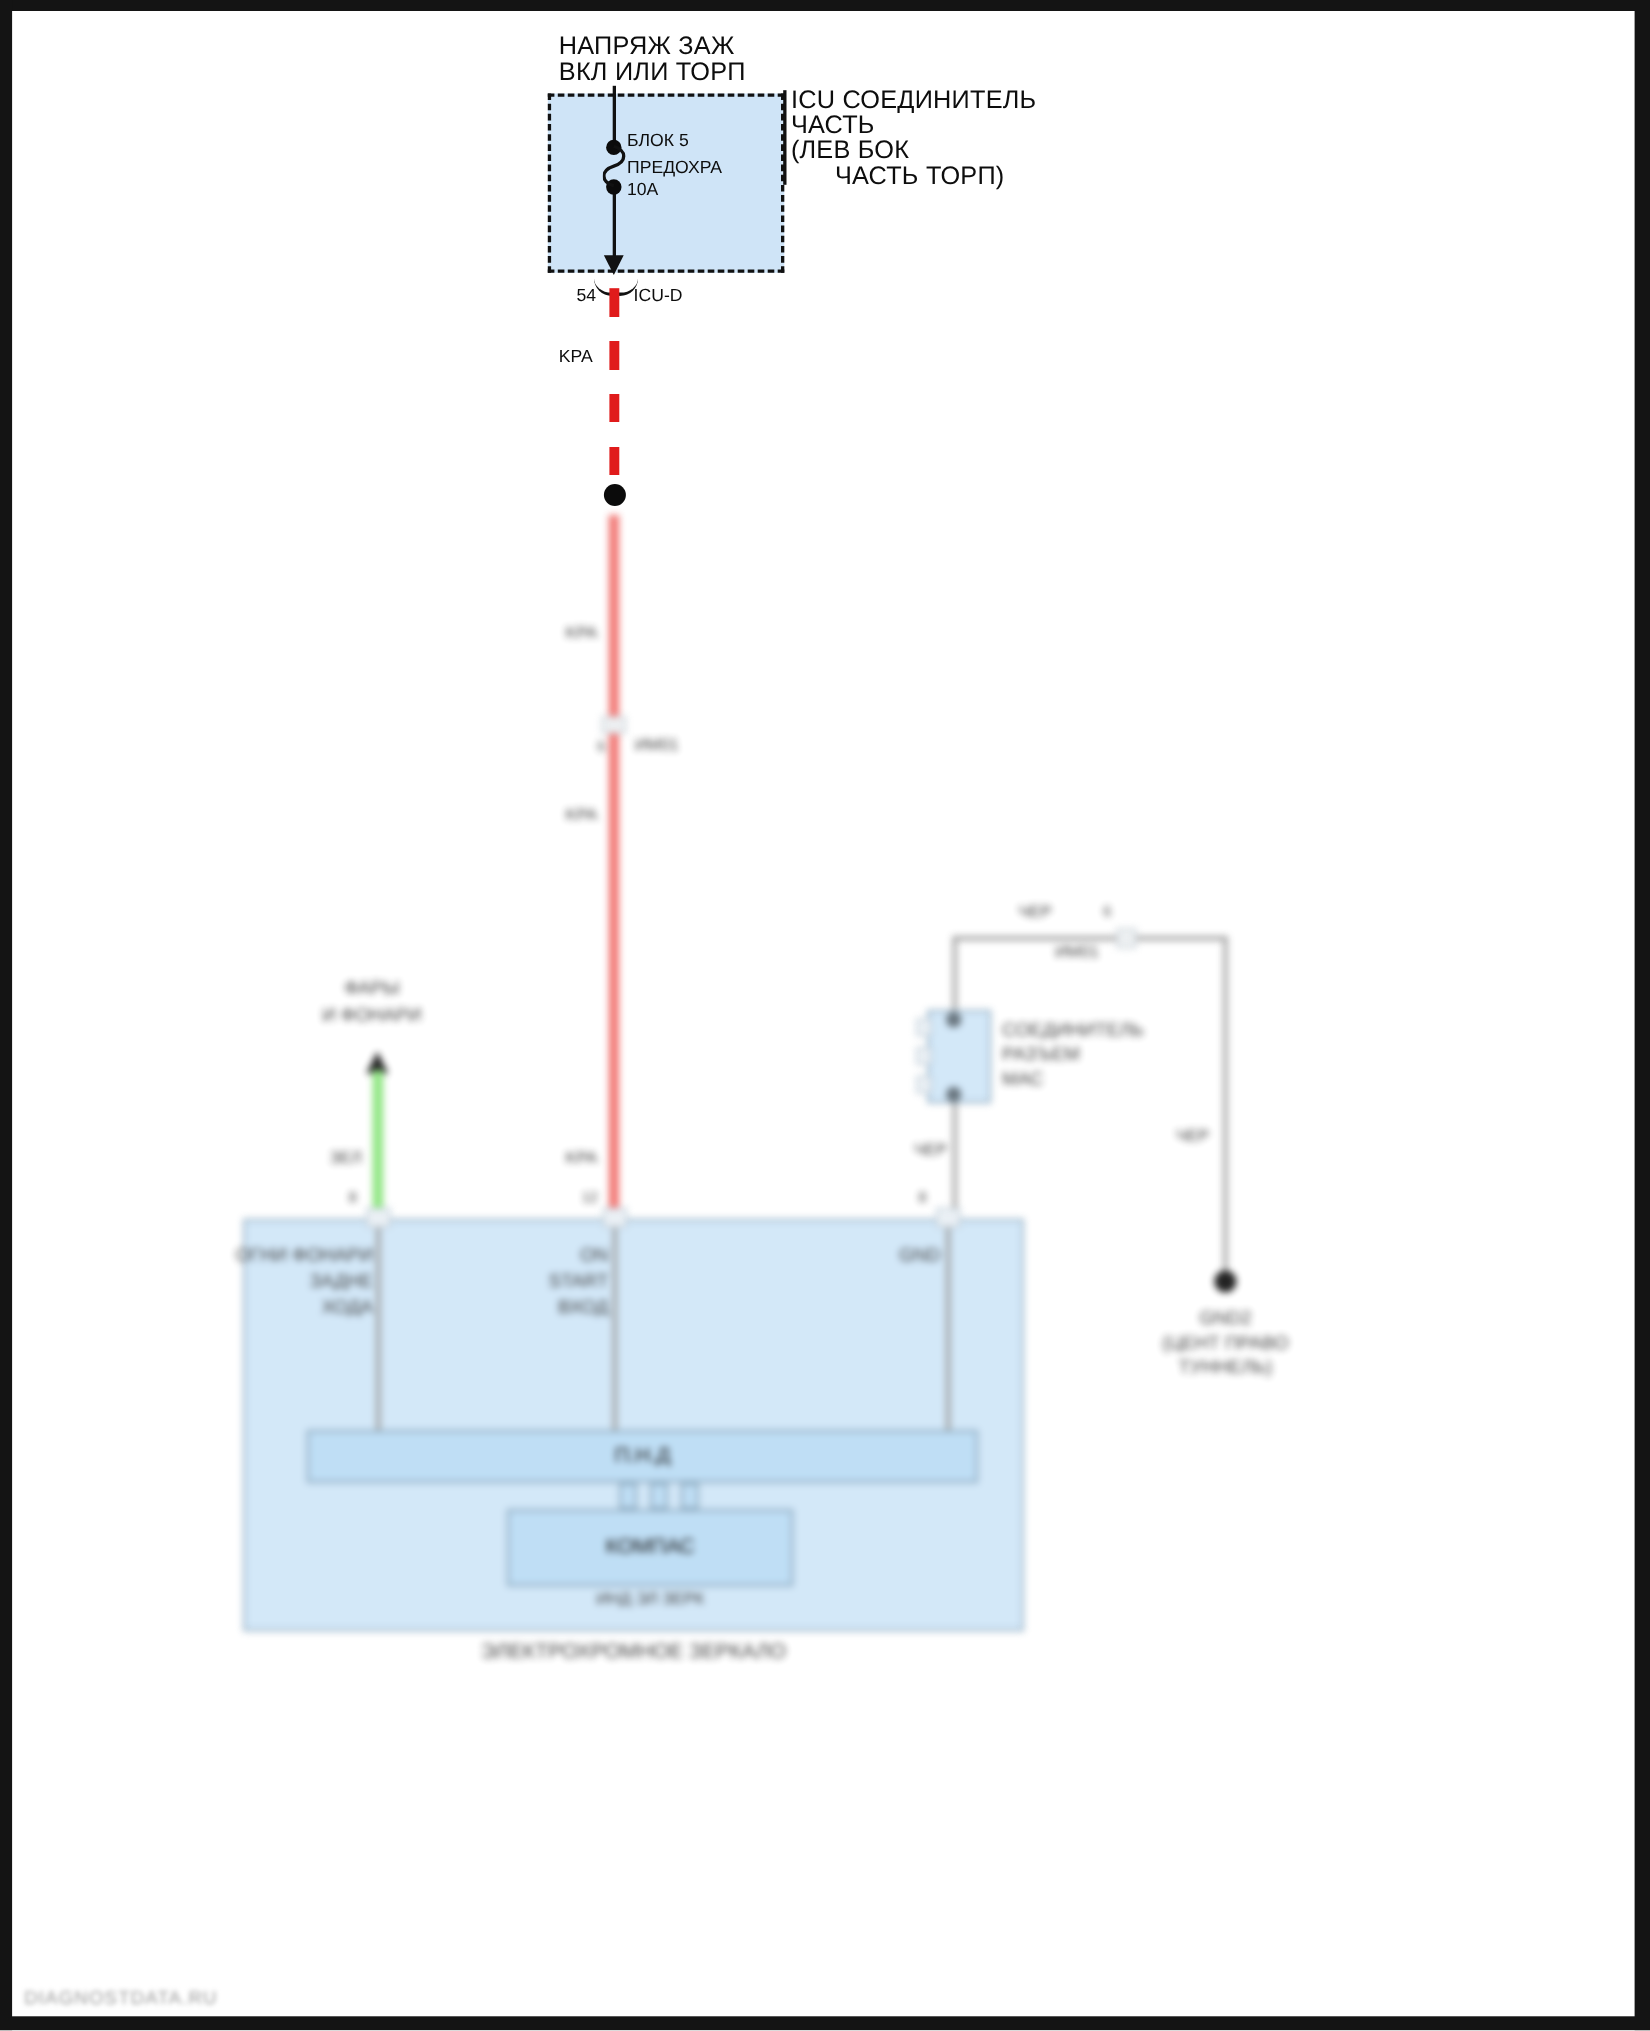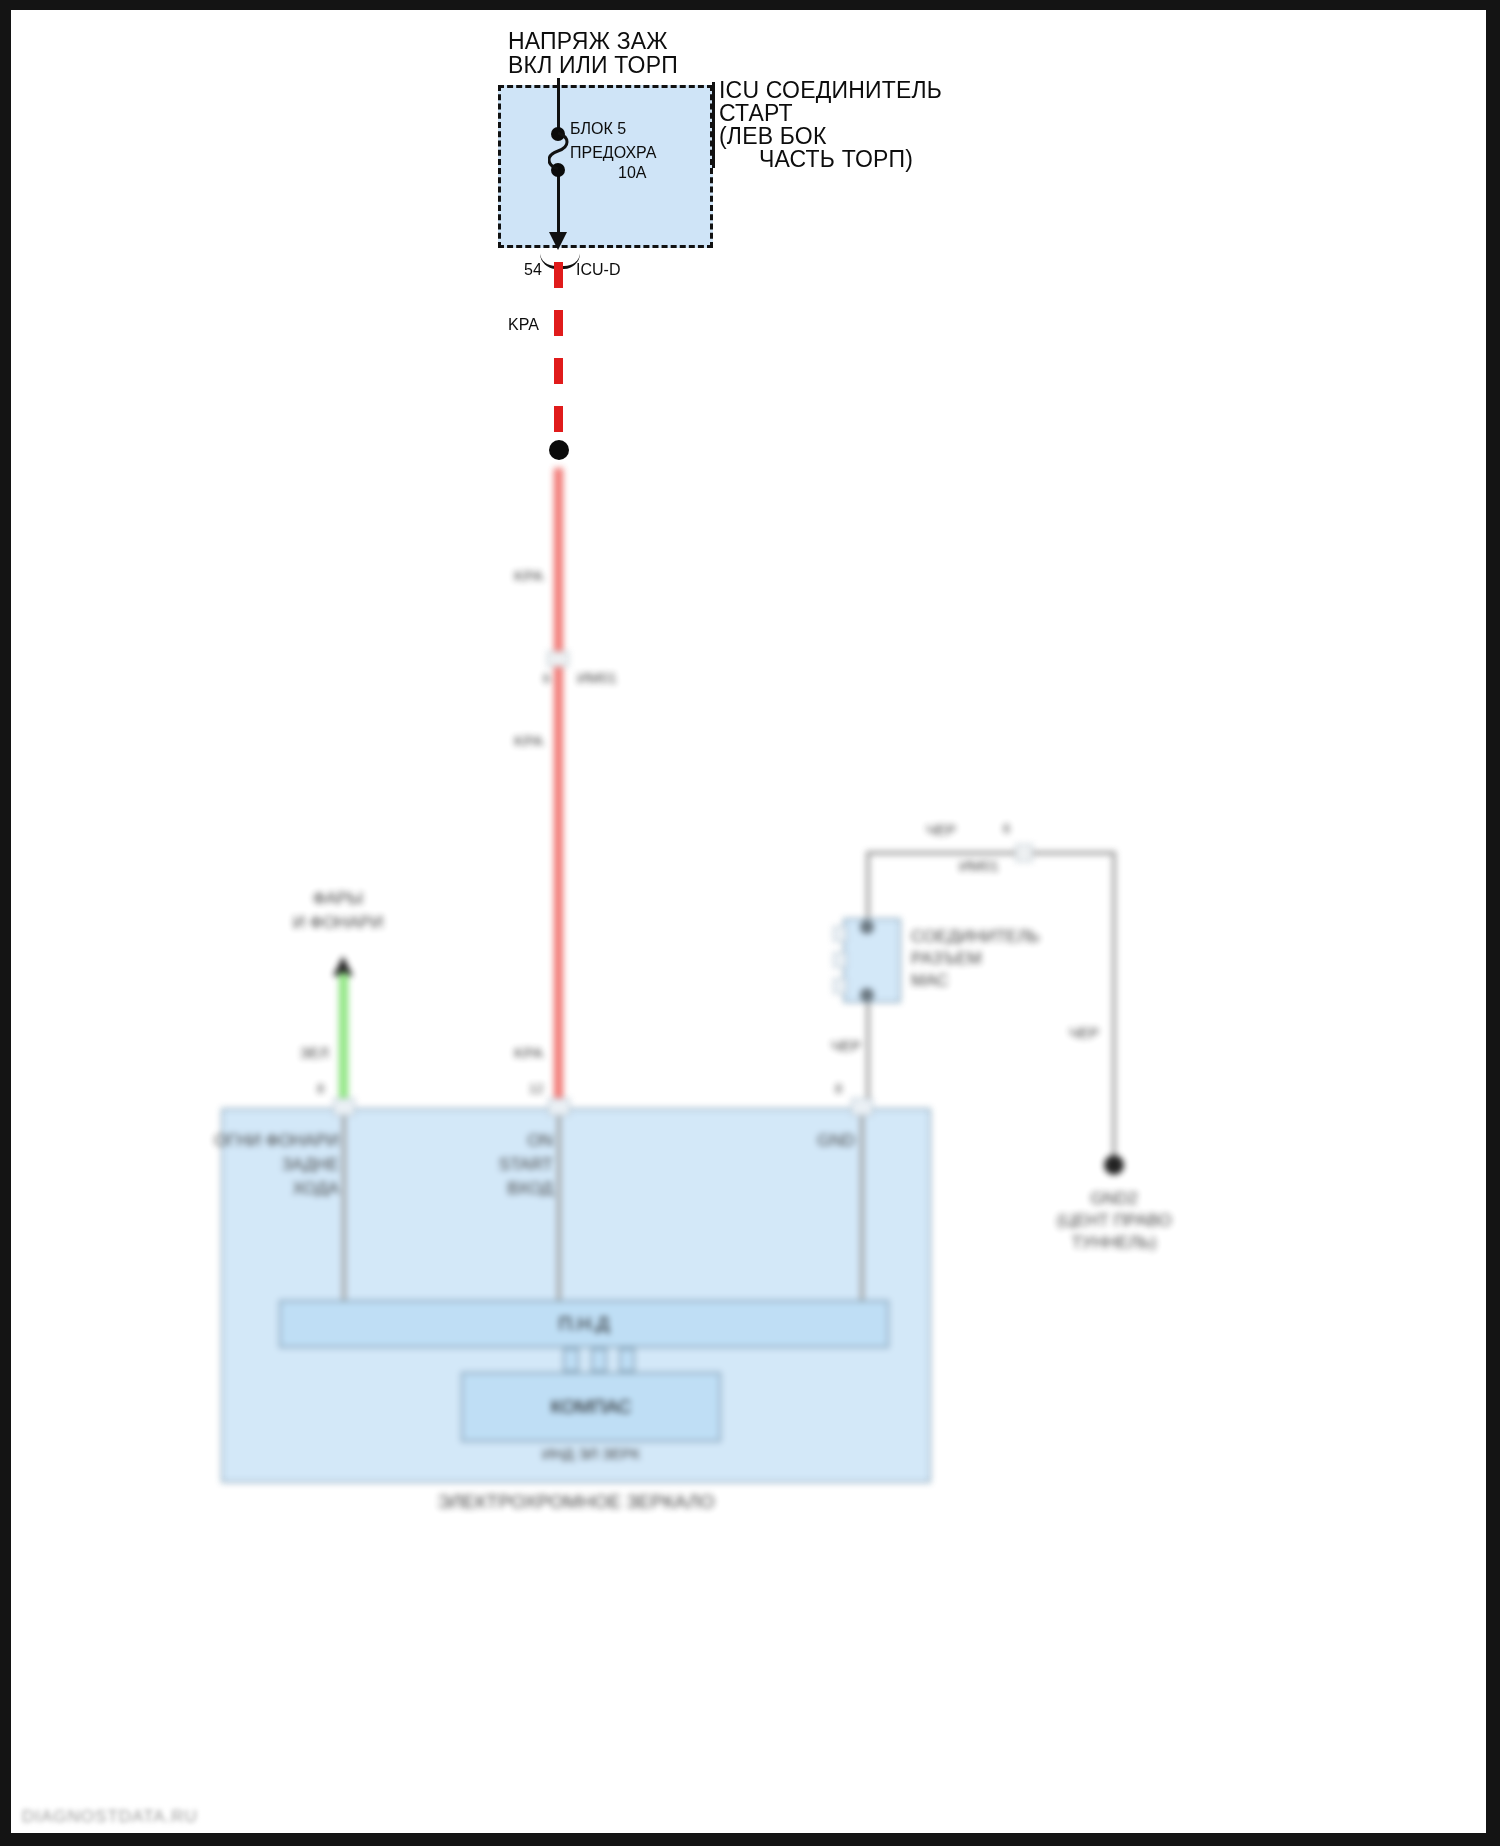--- a/index.html
+++ b/index.html
@@ -157,27 +157,27 @@
 
     <div class="dot" style="left:551px;top:127px;width:14px;height:14px;"></div>
     <div class="dot" style="left:551px;top:163px;width:14px;height:14px;"></div>
 
     <svg class="fuse-squiggle" style="left:548px;top:131px;" width="26" height="40">
       <path d="M10,2 C22,6 22,16 10,20 C-2,24 -2,34 10,38" fill="none" stroke="#111" stroke-width="3"></path>
     </svg>
 
     <div class="txt t-med" style="left:570px;top:116px;">БЛОК 5</div>
     <div class="txt t-med" style="left:570px;top:140px;">ПРЕДОХРА</div>
-    <div class="txt t-med" style="left:570px;top:160px;margin-left:48px;">10A</div>
+    <div class="txt t-med" style="left:570px;top:160px;">10A</div>
 
     <div class="arrow-down" style="left:549px;top:232px;"></div>
 
     <div class="vline" style="left:712px;top:82px;height:86px;background:#111;"></div>
     <div class="txt t-title" style="left:719px;top:77px;">ICU СОЕДИНИТЕЛЬ</div>
-    <div class="txt t-title" style="left:719px;top:100px;">СТАРТ</div>
+    <div class="txt t-title" style="left:719px;top:100px;">ЧАСТЬ</div>
     <div class="txt t-title" style="left:719px;top:123px;">(ЛЕВ БОК</div>
     <div class="txt t-title" style="left:719px;top:146px;margin-left:40px;">ЧАСТЬ ТОРП)</div>
 
     <div class="conn-y" style="left:541px;top:252px;"></div>
     <div class="txt t-med" style="left:524px;top:257px;">54</div>
     <div class="txt t-med" style="left:576px;top:257px;">ICU-D</div>
 
     <div class="wire-red-dash" style="left:554px;top:262px;height:185px;"></div>
     <div class="txt t-med" style="left:508px;top:312px;">KPA</div>
 

